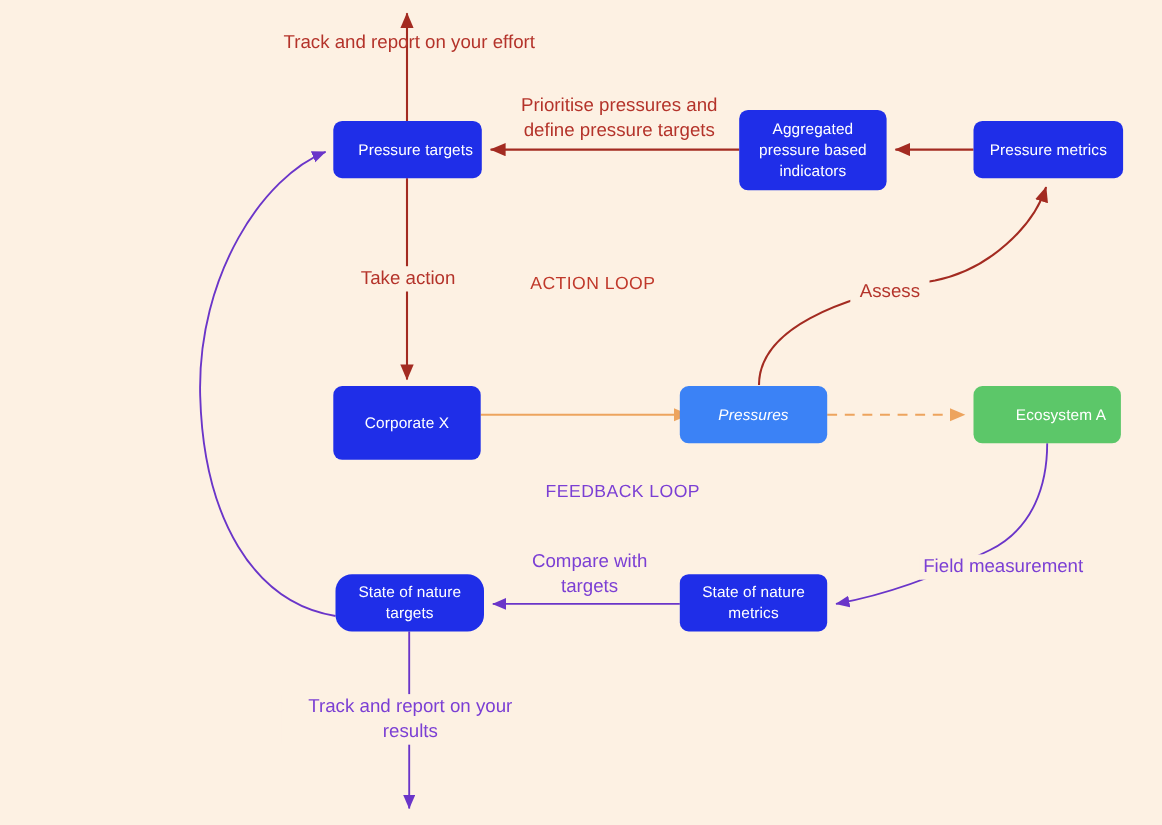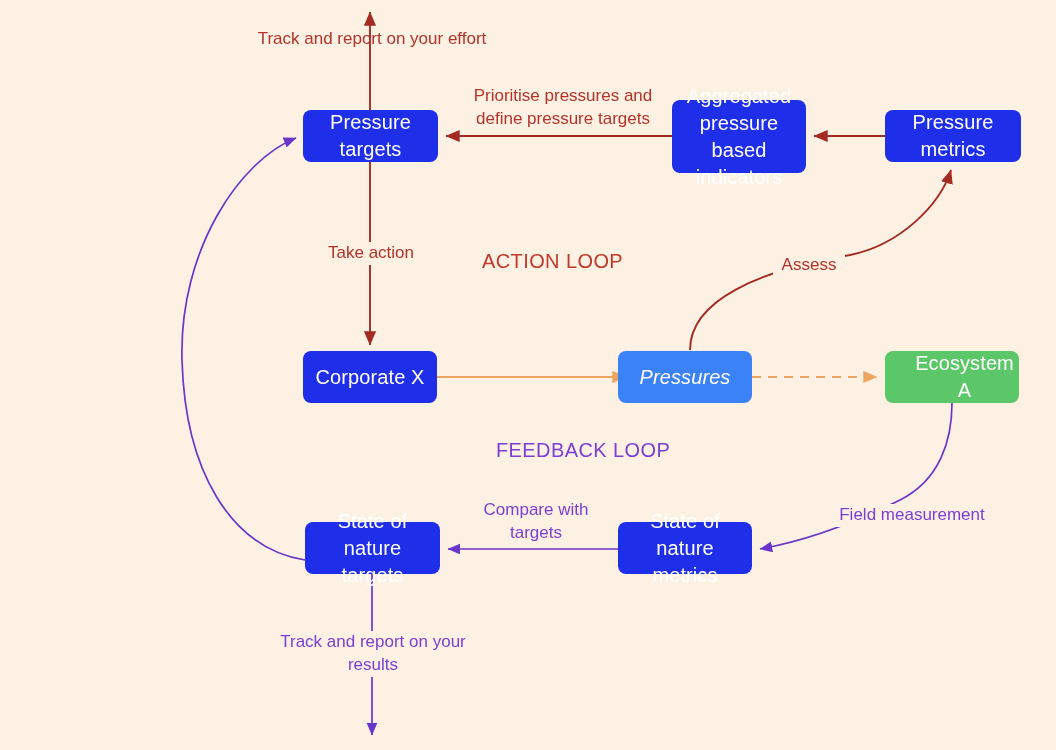--- a/index.html
+++ b/index.html
@@ -30,21 +30,21 @@
   }
   .node {
     position: absolute;
     box-sizing: border-box;
     border-radius: 8px;
     display: flex;
     align-items: center;
     justify-content: center;
     text-align: center;
     color: #ffffff;
-    font-size: 20px;
+    font-size: 14px;
     line-height: 1.35;
     letter-spacing: 0.1px;
     padding: 4px 8px;
     font-family: "Liberation Sans", sans-serif;
   }
   .node.blue   { background: #1f2ee8; }
   .node.orange { background: #3b82f6; font-style: italic; }
   .node.green  { background: #5cc769; }
 
   .lbl {
@@ -53,21 +53,21 @@
     line-height: 1.35;
     text-align: center;
     white-space: pre-line;
     font-family: "Liberation Sans", sans-serif;
   }
   .lbl.red    { color: #b4332a; }
   .lbl.purple { color: #7b3fd4; }
 
   .loop-title {
     position: absolute;
-    font-size: 20px;
+    font-size: 16px;
     letter-spacing: 0.4px;
     font-family: "Liberation Sans", sans-serif;
   }
   .loop-title.red    { color: #c0392b; }
   .loop-title.purple { color: #7b3fd4; }
 </style>
 </head>
 <body>
 
 <div id="canvas">
@@ -135,33 +135,33 @@
   </div>
 
   <div class="node blue" style="left:672px; top:100px; width:134px; height:73px;">
     <span>Aggregated pressure based indicators</span>
   </div>
 
   <div class="node blue" style="left:885px; top:110px; width:136px; height:52px;">
     <span>Pressure metrics</span>
   </div>
 
-  <div class="node blue" style="left:303px; top:351px; width:134px; height:52px;">
+  <div class="node blue" style="left:303px; top:351px; width:134px; height:67px;">
     <span>Corporate X</span>
   </div>
 
   <div class="node orange" style="left:618px; top:351px; width:134px; height:52px;">
     <span>Pressures</span>
   </div>
 
   <div class="node green" style="left:885px; top:351px; width:134px; height:52px;padding-left:33px;">
     <span>Ecosystem A</span>
   </div>
 
-  <div class="node blue" style="left:305px; top:522px; width:135px; height:52px;">
+  <div class="node blue" style="left:305px; top:522px; width:135px; height:52px;border-radius:15px;">
     <span>State of nature targets</span>
   </div>
 
   <div class="node blue" style="left:618px; top:522px; width:134px; height:52px;">
     <span>State of nature metrics</span>
   </div>
 
   <div class="loop-title red" style="left:482px; top:250px;">ACTION LOOP</div>
 
   <div class="loop-title purple" style="left:496px; top:439px;">FEEDBACK LOOP</div>

